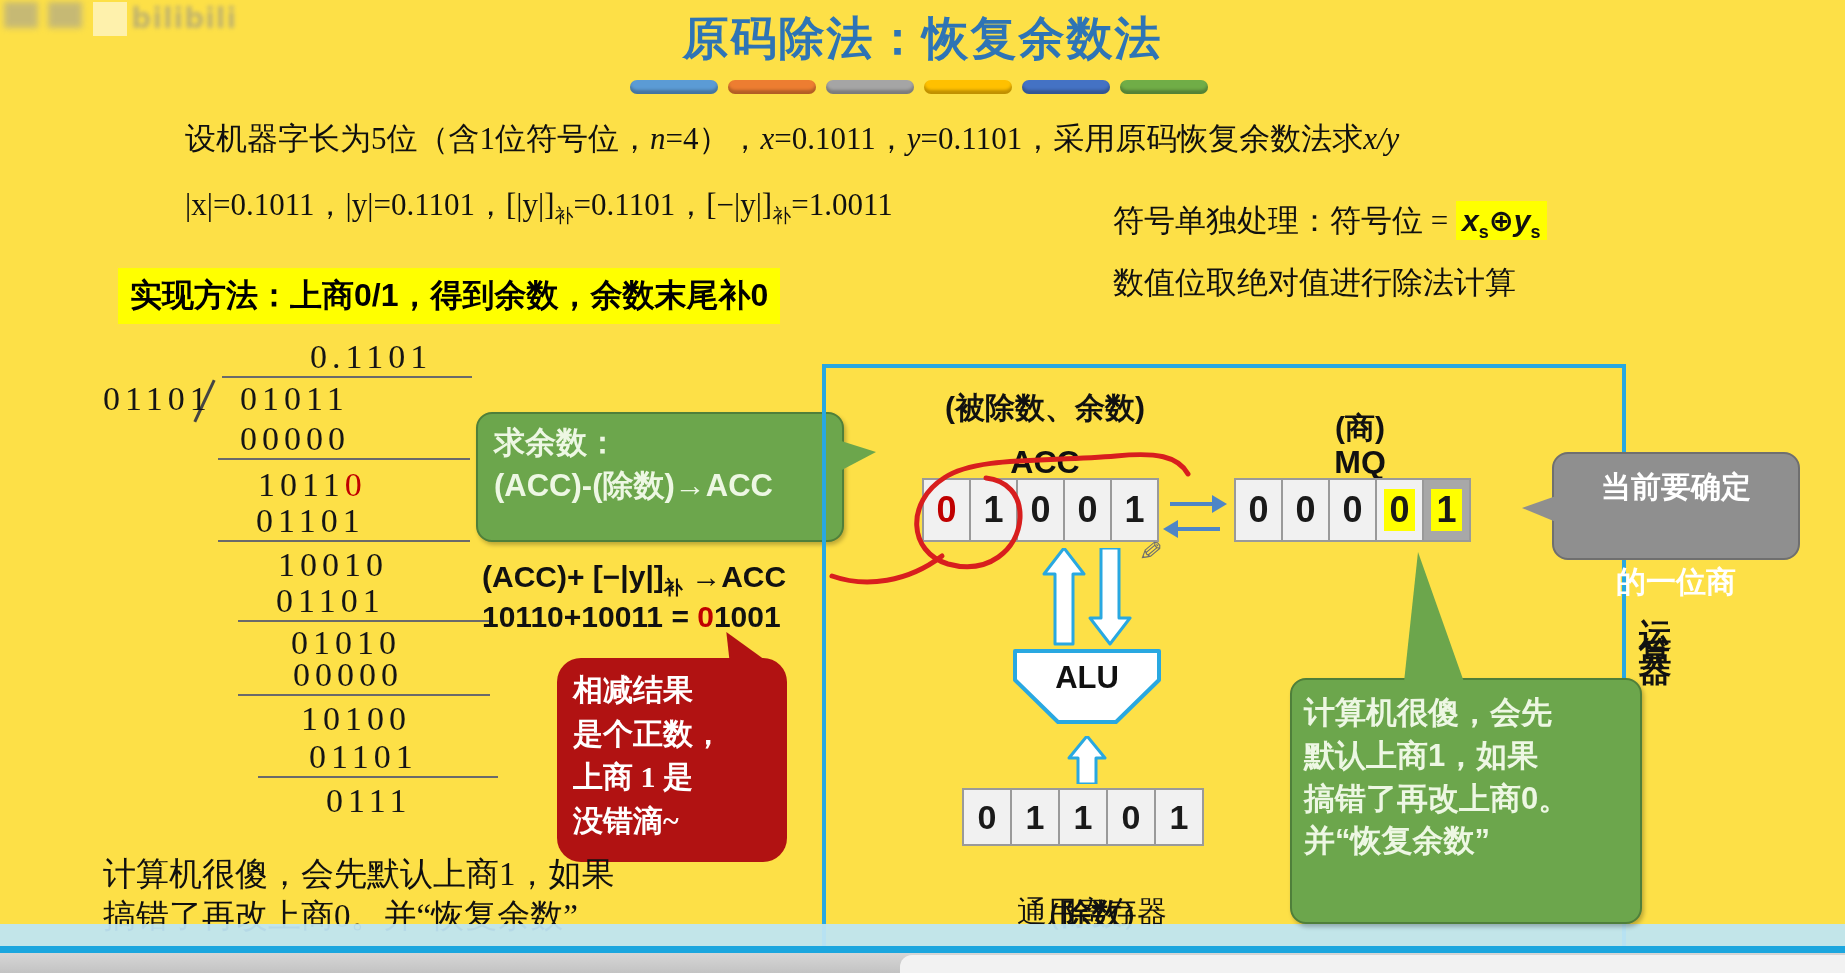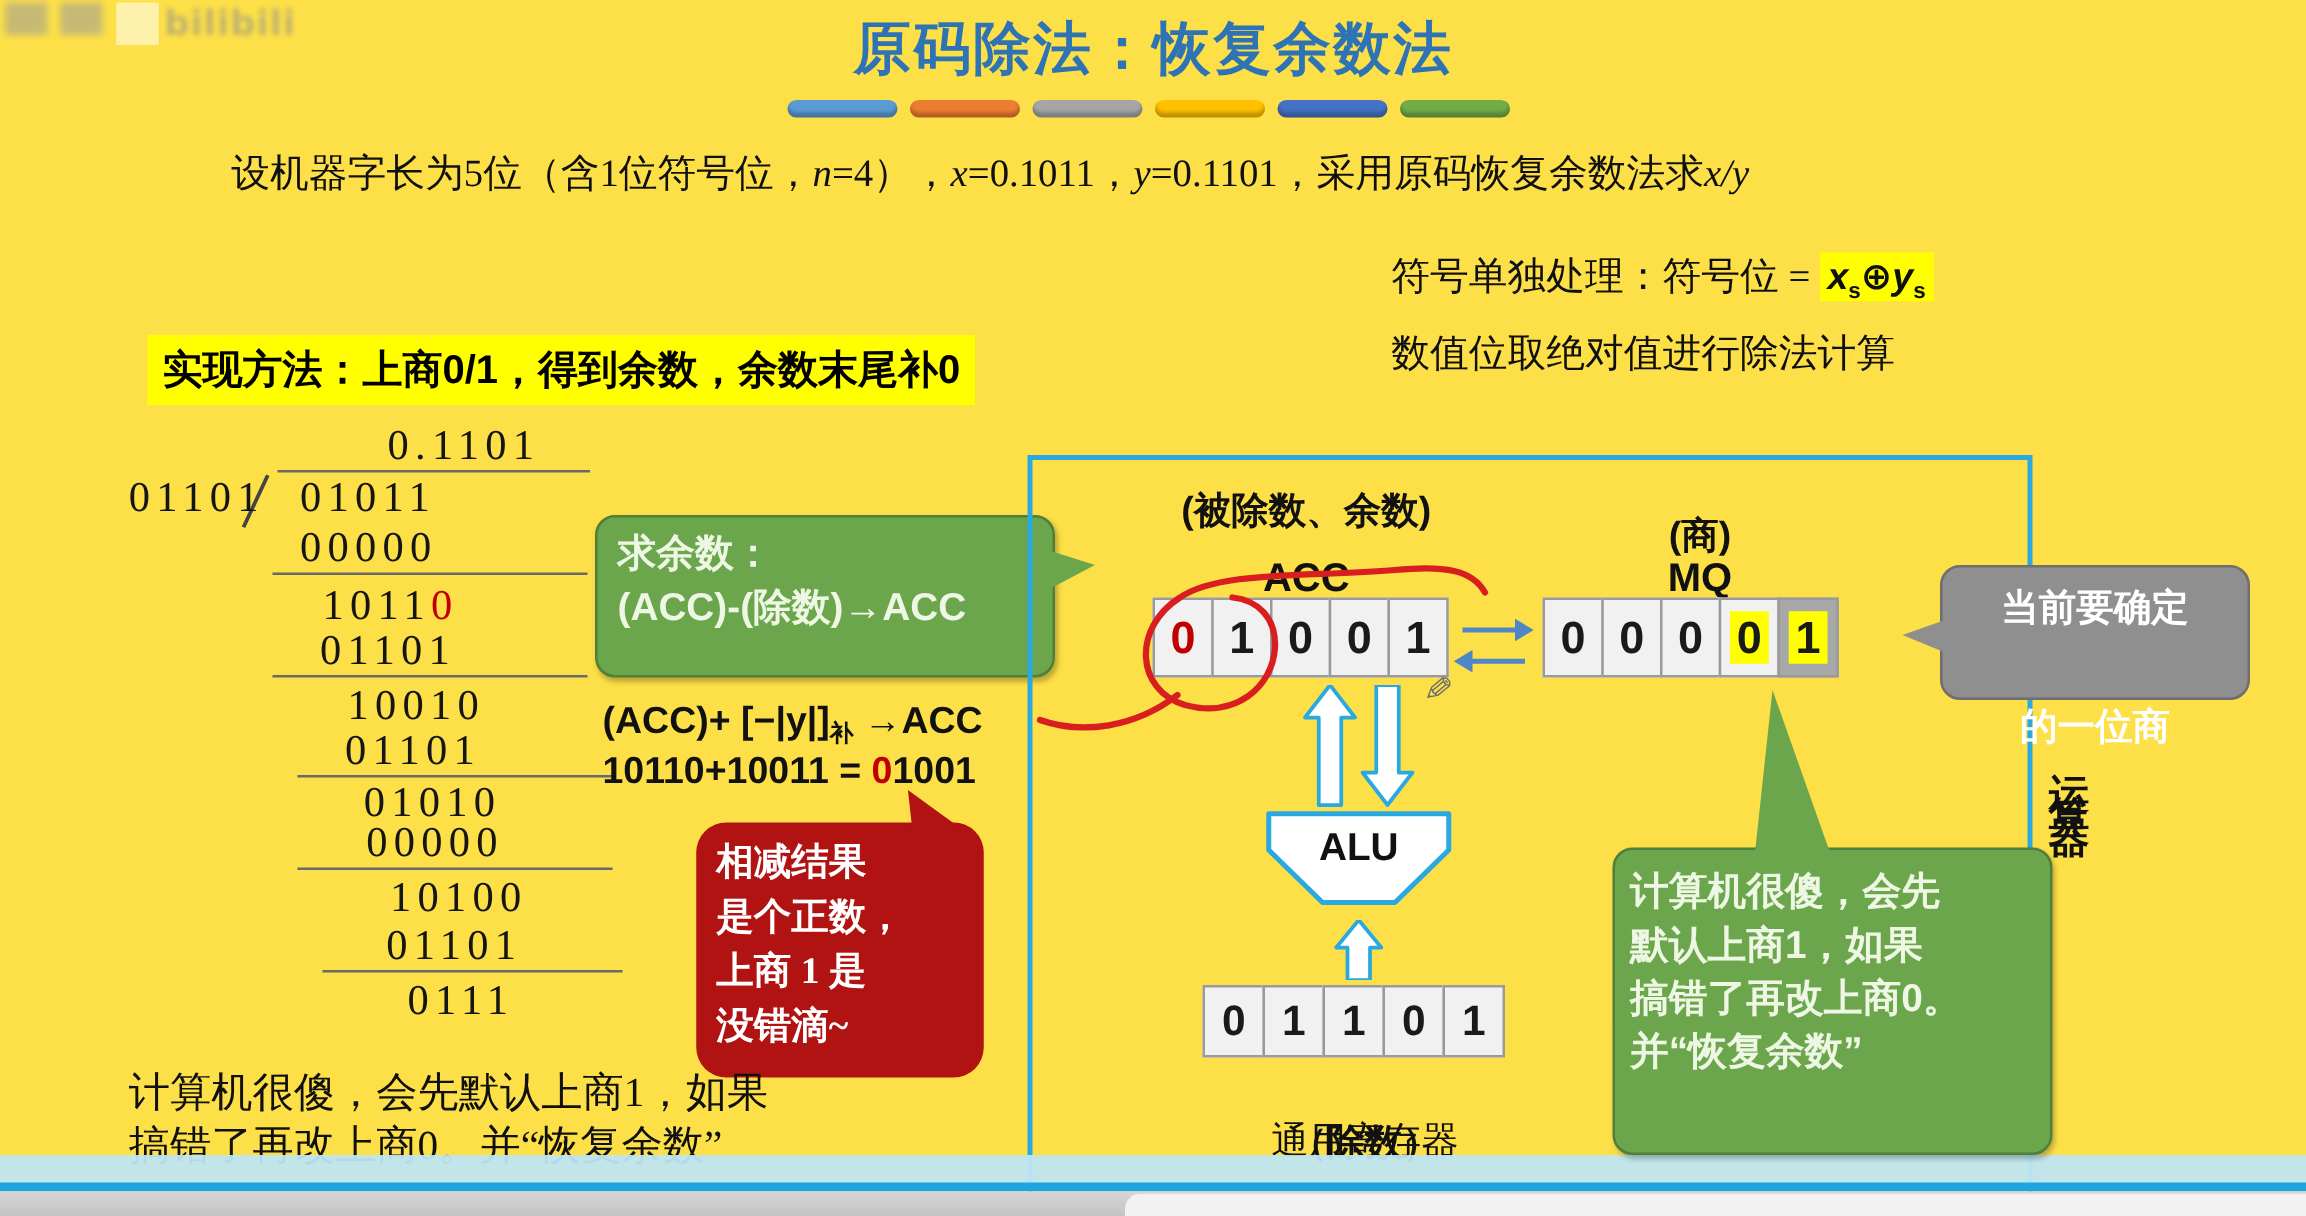--- a/index.html
+++ b/index.html
@@ -96,20 +96,23 @@
     <div class="bar" style="background-color: rgb(237, 125, 49);"></div>
     <div class="bar" style="background-color: rgb(165, 165, 165);"></div>
     <div class="bar" style="background-color: rgb(255, 192, 0);"></div>
     <div class="bar" style="background-color: rgb(68, 114, 196);"></div>
     <div class="bar" style="background-color: rgb(112, 173, 71);"></div>
   </div>
 
   <div class="abs serifline" style="left:185px;top:118px;">
     <span>设机器字长为5位（含1位符号位，</span><span class="var">n</span><span>=4），</span><span class="var">x</span><span>=0.1011，</span><span class="var">y</span><span>=0.1101，</span><span>采用原码恢复余数法求</span><span class="var">x/y</span>
   </div>
+  <div class="abs serifline" style="left:185px;top:184px;">
+    <span>|x|=0.1011，|y|=0.1101，[|y|]</span><sub class="fu">补</sub><span>=0.1101，[−|y|]</span><sub class="fu">补</sub><span>=1.0011</span>
+  </div>
 
   <div class="abs serifline" style="left:1113px;top:262px;">数值位取绝对值进行除法计算</div>
   <div class="abs serifline" style="left:1113px;top:200px;">
     <span>符号单独处理：符号位 =</span>
     <span class="hl-expr"><span class="var">x</span><sub>s</sub><span style="font-style:normal;">⊕</span><span class="var">y</span><sub>s</sub></span>
   </div>
 
   <div class="abs method">实现方法：上商0/1，得到余数，余数末尾补0</div>
 
   <div>
@@ -122,21 +125,21 @@
     <div class="abs hline" style="left:218px;top:458px;width:252px;"></div>
     <div class="abs num" style="left:258px;top:466px;"><span>1011</span><span class="red">0</span></div>
     <div class="abs num" style="left:256px;top:502px;">01101</div>
     <div class="abs hline" style="left:218px;top:540px;width:252px;"></div>
     <div class="abs num" style="left:278px;top:546px;">10010</div>
     <div class="abs num" style="left:276px;top:582px;">01101</div>
     <div class="abs hline" style="left:238px;top:620px;width:252px;"></div>
     <div class="abs num" style="left:291px;top:624px;">01010</div>
     <div class="abs num" style="left:293px;top:656px;">00000</div>
     <div class="abs hline" style="left:238px;top:694px;width:252px;"></div>
-    <div class="abs num" style="left:312px;top:700px;">10100</div>
+    <div class="abs num" style="left:301px;top:700px;">10100</div>
     <div class="abs num" style="left:309px;top:738px;">01101</div>
     <div class="abs hline" style="left:258px;top:776px;width:240px;"></div>
     <div class="abs num" style="left:326px;top:782px;">0111</div>
   </div>
 
   <div class="abs bubble g-bubble rem-bubble">
     <div class="ln">求余数：</div>
     <div class="ln">(ACC)-(除数)→ACC</div>
     <div class="rem-tail"></div>
   </div>

